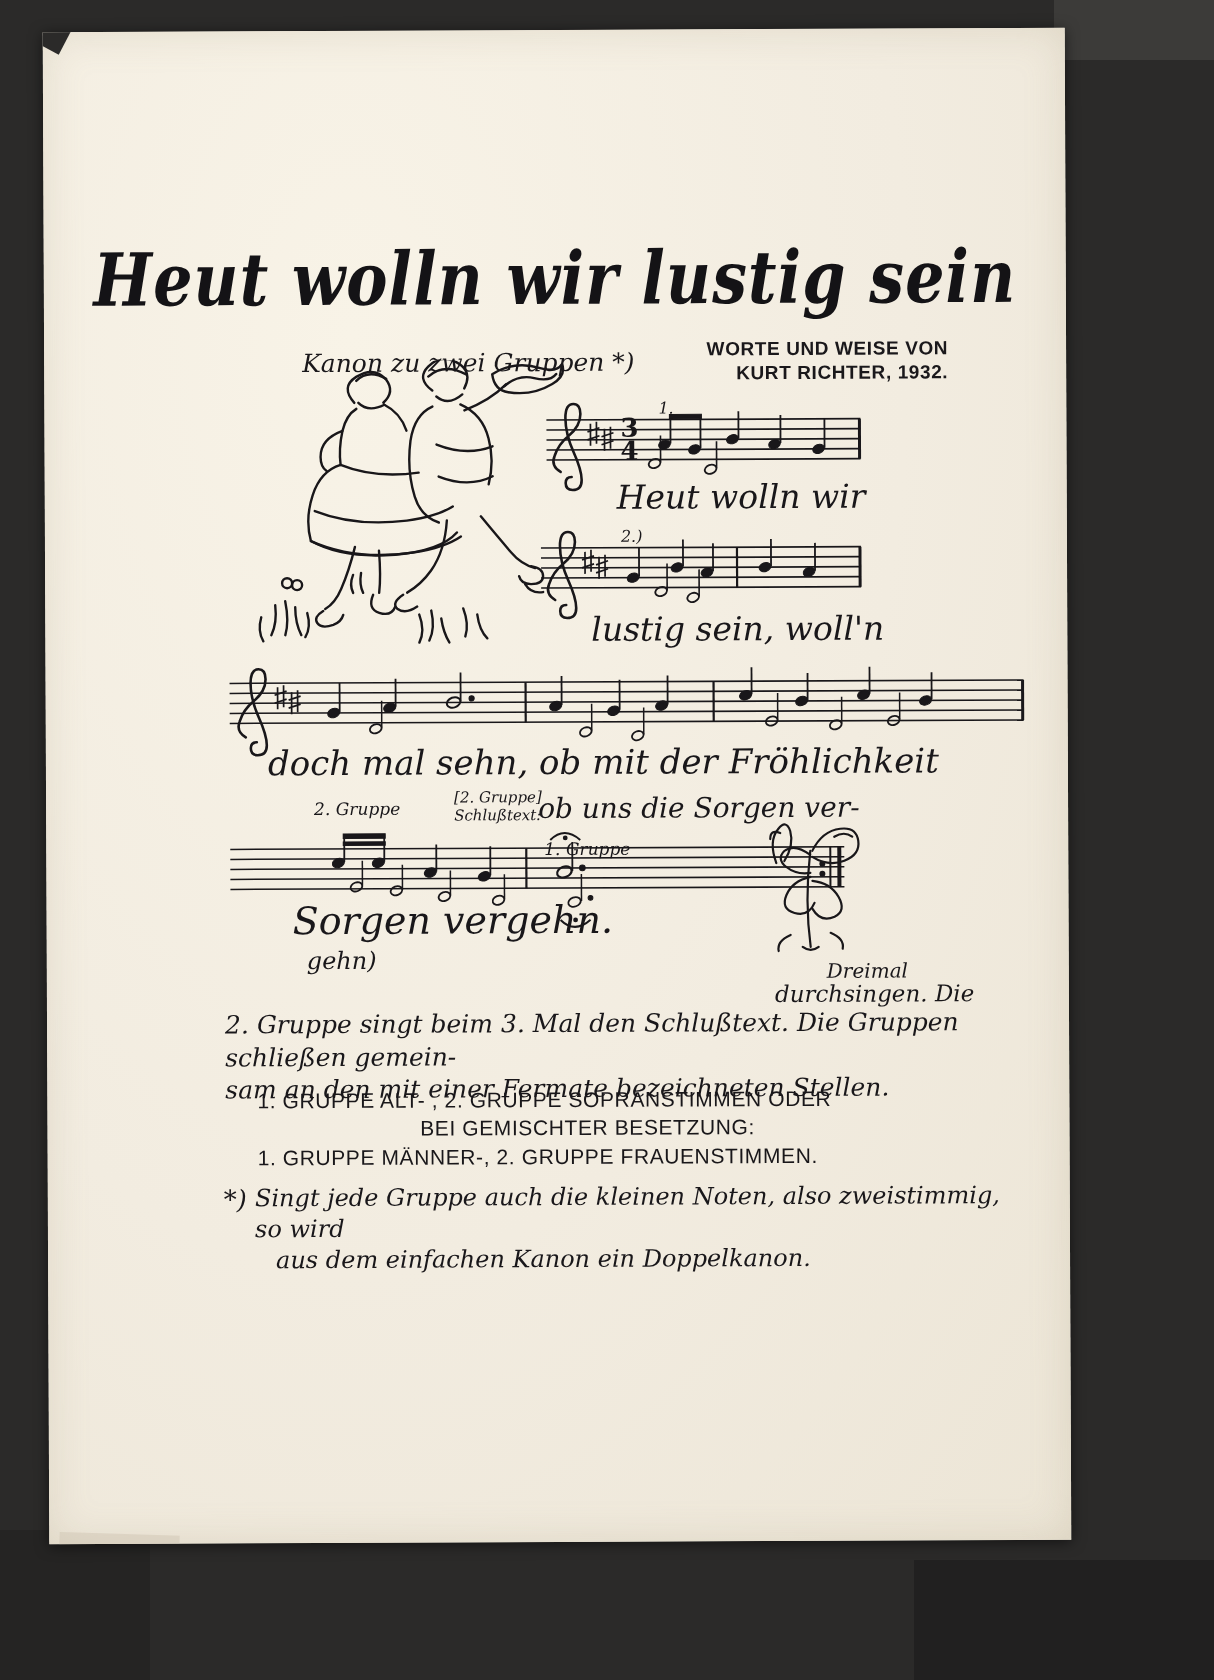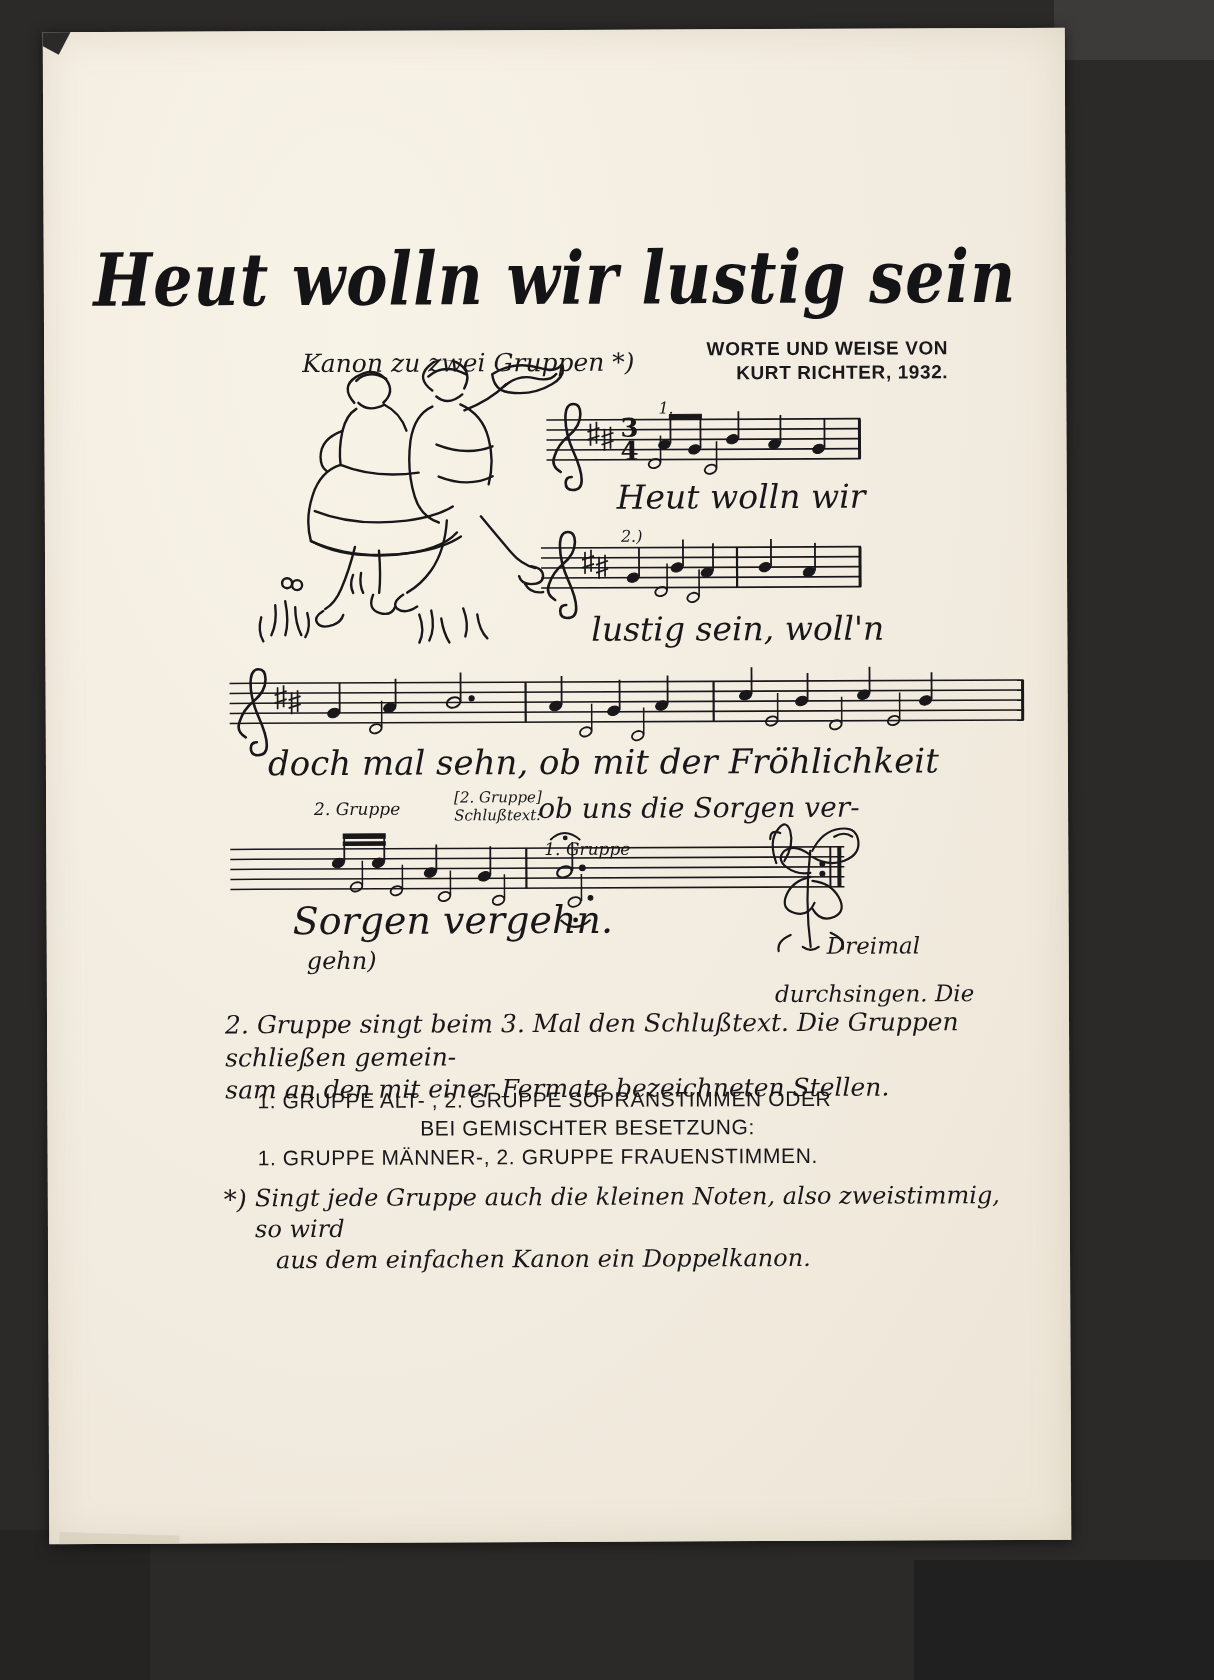--- a/index.html
+++ b/index.html
@@ -443,21 +443,21 @@
         <path d="M96 70 q-18 4 -24 18 q-6 14 8 18 q14 4 20 -10"></path>
         <path d="M98 74 q18 2 26 16 q8 14 -4 20 q-14 6 -22 -8"></path>
         <path d="M62 56 q-8 -22 2 -34 q8 -10 12 2 q4 14 -6 30"></path>
         <path d="M66 26 q-10 -4 -10 6"></path>
         <path d="M88 140 q8 6 16 0"></path>
         <path d="M76 128 q-14 6 -12 16 M116 126 q14 6 12 16"></path>
       </g>
     </svg>
   </div>
 
-  <div class="small-note" style="left:780px; top:904px; font-size:23px;">Dreimal</div>
+  <div class="small-note" style="left:780px; top:930px; font-size:20px;">Dreimal</div>
   <div class="small-note" style="left:720px; top:952px; font-size:23px;margin-left:8px;">durchsingen. Die</div>
 
   <div class="footnote" style="left:178px; top:978px; width:790px; font-size:25px;">
     <span style="white-space:pre-line;">2. Gruppe singt beim 3. Mal den Schlußtext. Die Gruppen schließen gemein-
 sam an den mit einer Fermate bezeichneten Stellen.</span>
   </div>
 
   <div class="capsblock" style="left:210px; top:1056px; width:760px;">
     <div>1. GRUPPE ALT- , 2. GRUPPE SOPRANSTIMMEN ODER</div>
     <div style="text-align:center; padding-right:100px;">BEI GEMISCHTER BESETZUNG:</div>

